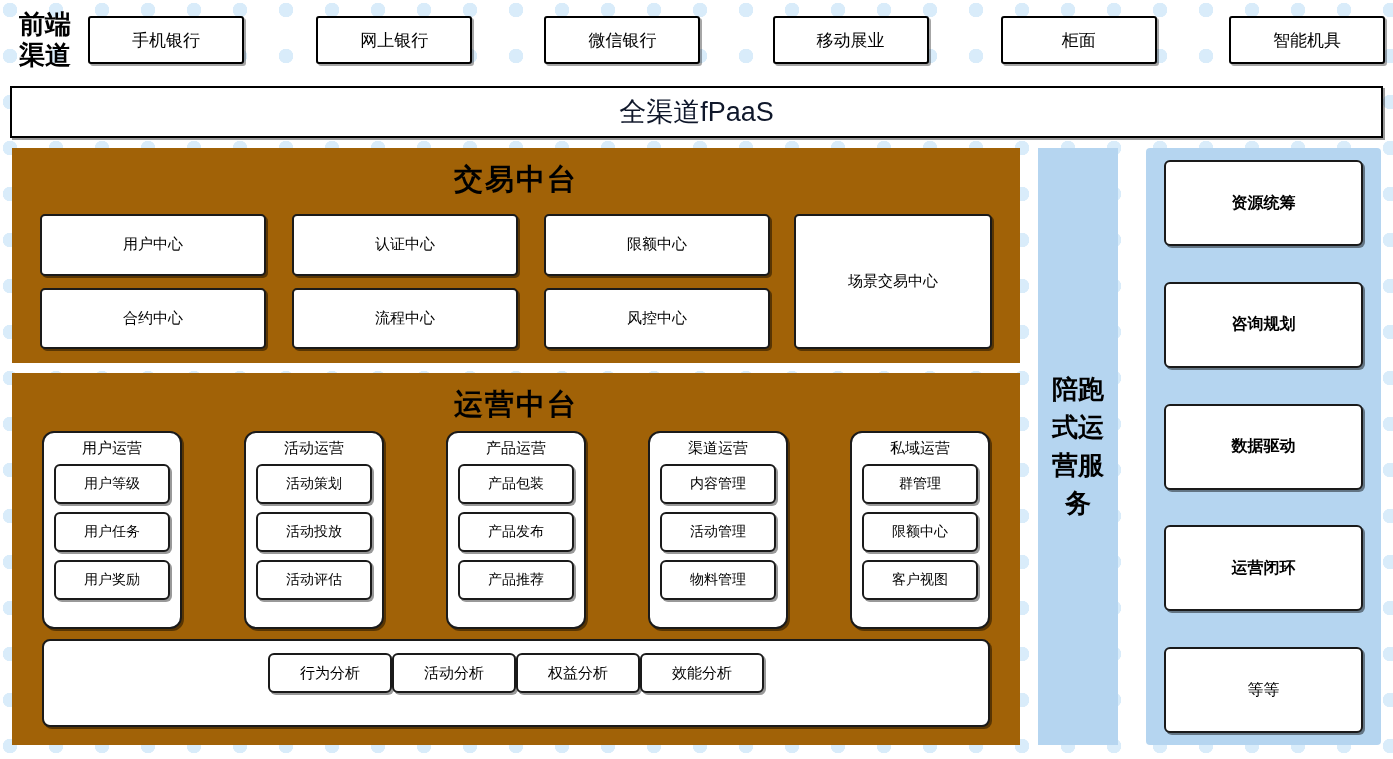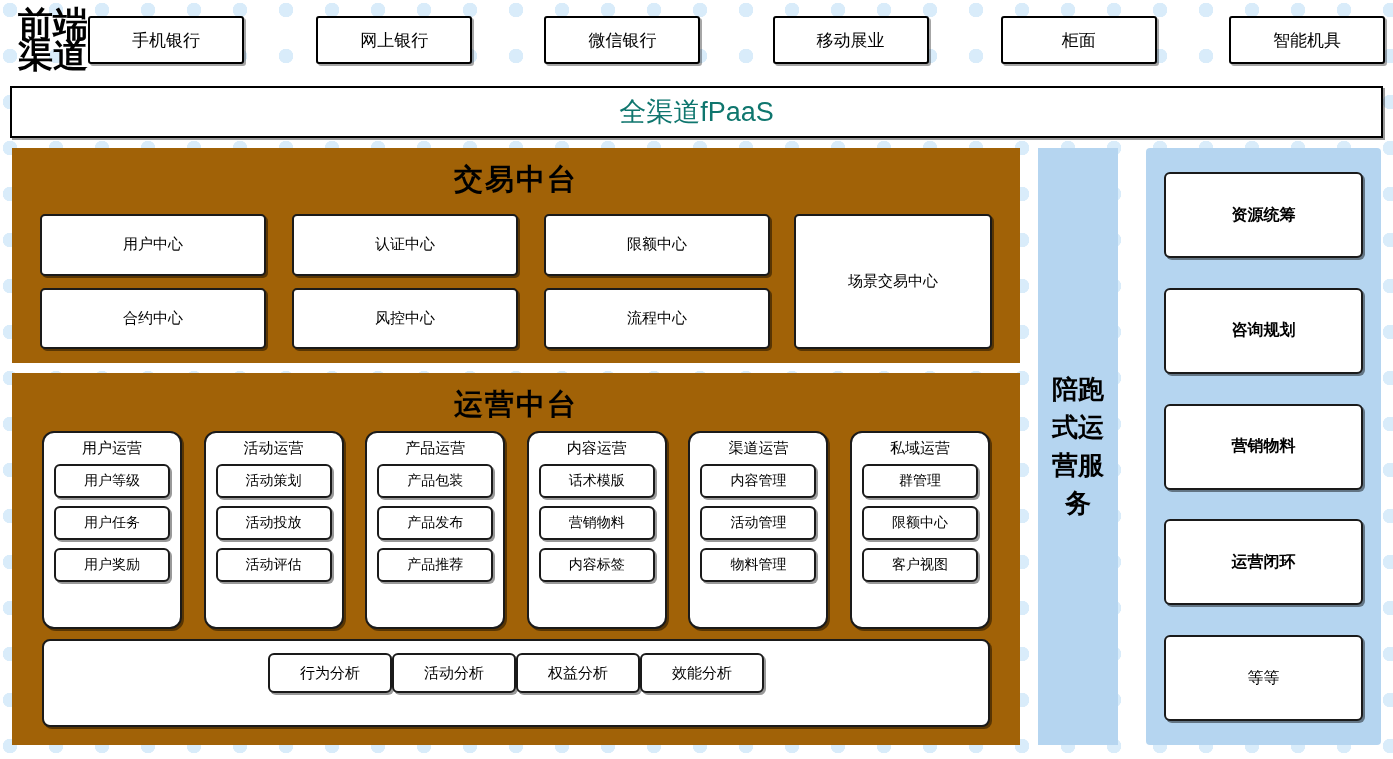--- a/index.html
+++ b/index.html
@@ -32,24 +32,24 @@
     left: 0; top: 0;
     width: 1393px; height: 80px;
     display: flex;
     align-items: center;
   }
   .channel-label {
     width: 88px;
     flex: 0 0 88px;
     font-family: "Liberation Serif", "DejaVu Serif", serif;
     font-weight: bold;
-    font-size: 35px;
+    font-size: 26px;
     line-height: 31px;
     color: #000;
-    text-align: right;
+    text-align: center;
     padding-left: 2px;
   }
   .channel-items {
     flex: 1;
     display: flex;
     justify-content: space-between;
     align-items: center;
     padding-right: 8px;
   }
   .channel-box {
@@ -70,21 +70,21 @@
   .fpaas-banner {
     position: absolute;
     left: 10px; top: 86px;
     width: 1373px; height: 52px;
     background: #ffffff;
     border: 2px solid #000;
     display: flex;
     align-items: center;
     justify-content: center;
     font-size: 27px;
-    color: #0f766e;
+    color: #0f172a;
     box-shadow: 2px 2px 0 rgba(0,0,0,0.4);
   }
 
   
   .body-area {
     position: absolute;
     left: 0; top: 148px;
     width: 1393px; height: 600px;
   }
 
@@ -165,21 +165,21 @@
   .ops-col-title {
     text-align: center;
     font-size: 15px;
     color: #000;
     margin-bottom: 6px;
   }
   .ops-item {
     background: #ffffff;
     border: 2px solid #1a1a1a;
     border-radius: 6px;
-    height: 34px;
+    height: 40px;
     margin-bottom: 8px;
     display: flex;
     align-items: center;
     justify-content: center;
     font-size: 14px;
     color: #000;
     box-shadow: 2px 2px 0 rgba(0,0,0,0.4);
   }
   .ops-item:last-child { margin-bottom: 0; }
 
@@ -240,21 +240,21 @@
     word-break: break-all;
   }
 
   
   .pillars {
     position: absolute;
     left: 1146px; top: 0;
     width: 235px; height: 597px;
     background: #b5d5f0;
     border-radius: 4px;
-    padding: 24px 18px;
+    padding: 12px 18px;
     display: flex;
     flex-direction: column;
     justify-content: space-between;
   }
   .pillar {
     height: 86px;
     background: #ffffff;
     border: 2px solid #1a1a1a;
     border-radius: 6px;
     display: flex;
@@ -296,22 +296,22 @@
     <div class="mid-stack">
 
       <div class="panel panel-trade">
         <div class="panel-title">交易中台</div>
         <div class="trade-wrap">
           <div class="trade-left">
             <div class="card">用户中心</div>
             <div class="card">认证中心</div>
             <div class="card">限额中心</div>
             <div class="card">合约中心</div>
+            <div class="card">流程中心</div>
             <div class="card">风控中心</div>
-            <div class="card">流程中心</div>
           </div>
           <div class="card trade-tall">场景交易中心</div>
         </div>
       </div>
 
       <div class="panel panel-ops">
         <div class="panel-title">运营中台</div>
 
         <div class="ops-cols">
 
@@ -329,26 +329,20 @@
             <div class="ops-item">活动评估</div>
           </div>
 
           <div class="ops-col">
             <div class="ops-col-title">产品运营</div>
             <div class="ops-item">产品包装</div>
             <div class="ops-item">产品发布</div>
             <div class="ops-item">产品推荐</div>
           </div>
 
-          <div class="ops-col">
-            <div class="ops-col-title">内容运营</div>
-            <div class="ops-item">话术模版</div>
-            <div class="ops-item">营销物料</div>
-            <div class="ops-item">内容标签</div>
-          </div>
 
           <div class="ops-col">
             <div class="ops-col-title">渠道运营</div>
             <div class="ops-item">内容管理</div>
             <div class="ops-item">活动管理</div>
             <div class="ops-item">物料管理</div>
           </div>
 
           <div class="ops-col">
             <div class="ops-col-title">私域运营</div>
@@ -371,19 +365,19 @@
       </div>
     </div>
 
     <div class="service-band">
       <div class="service-text">陪跑式运营服务</div>
     </div>
 
     <div class="pillars">
       <div class="pillar">资源统筹</div>
       <div class="pillar">咨询规划</div>
-      <div class="pillar">营销物料</div>
+      <div class="pillar">数据驱动</div>
       <div class="pillar">运营闭环</div>
       <div class="pillar plain">等等</div>
     </div>
 
   </div>
 </div>
 
 </body></html>

